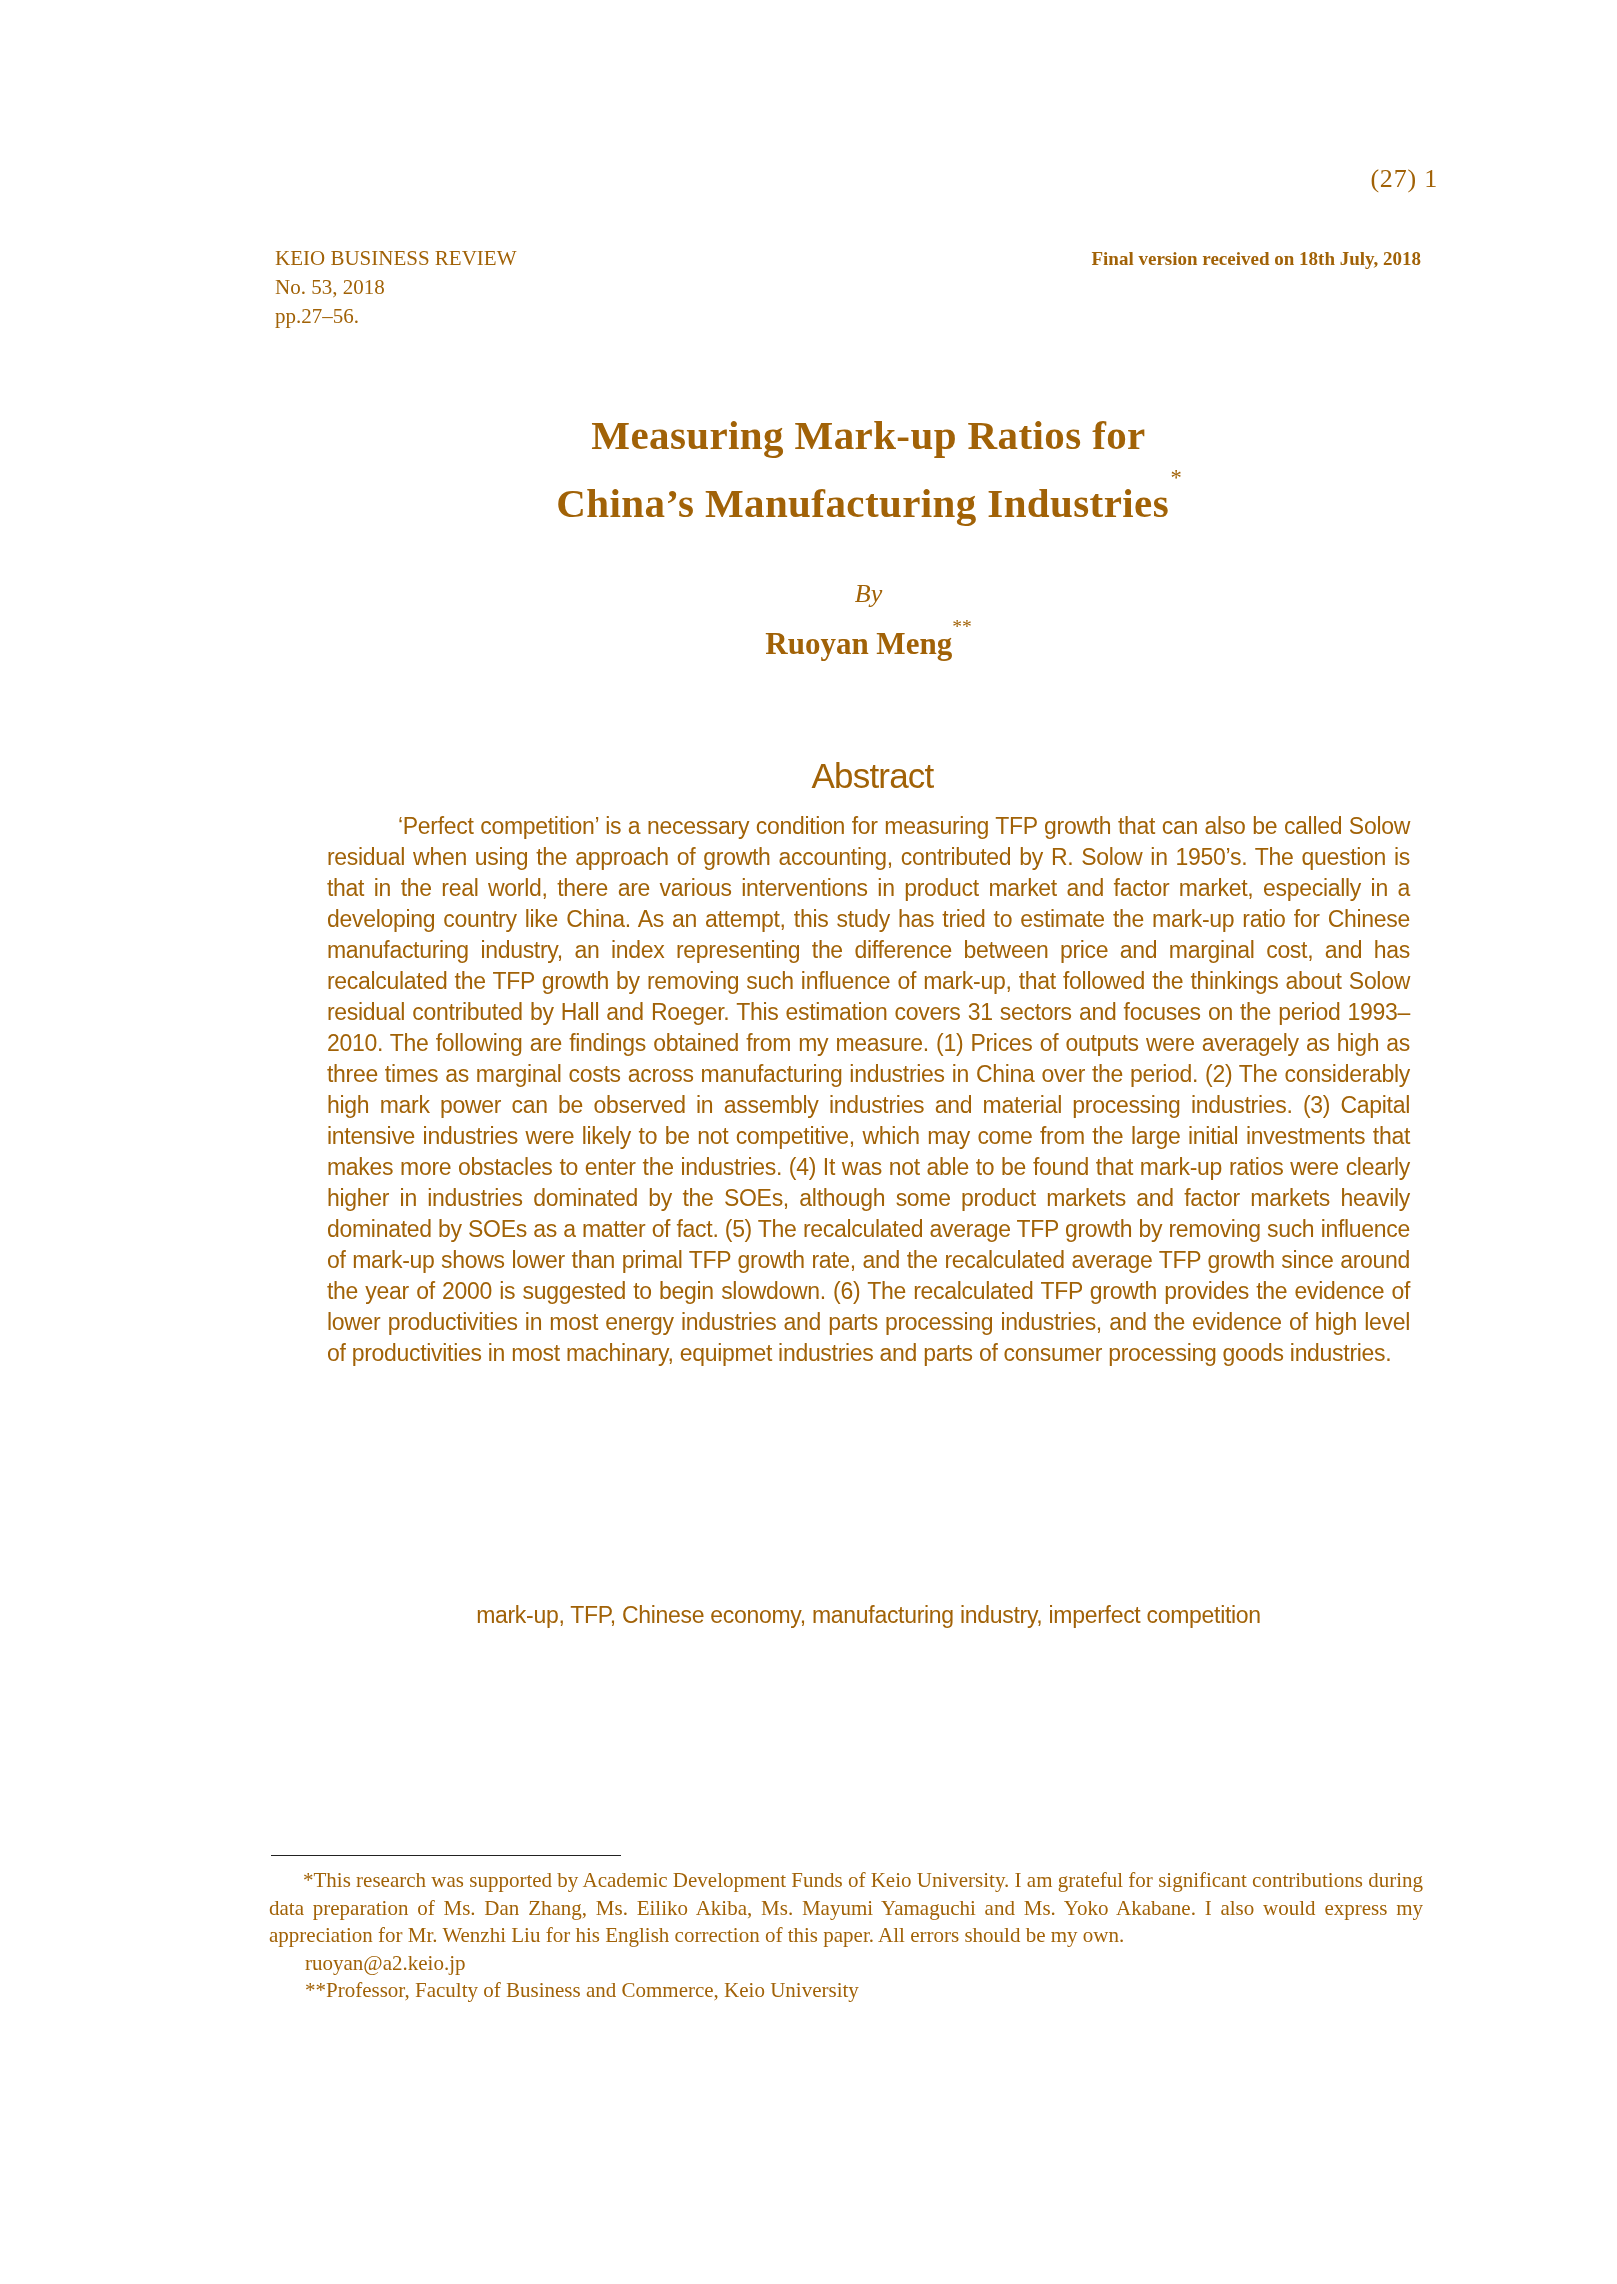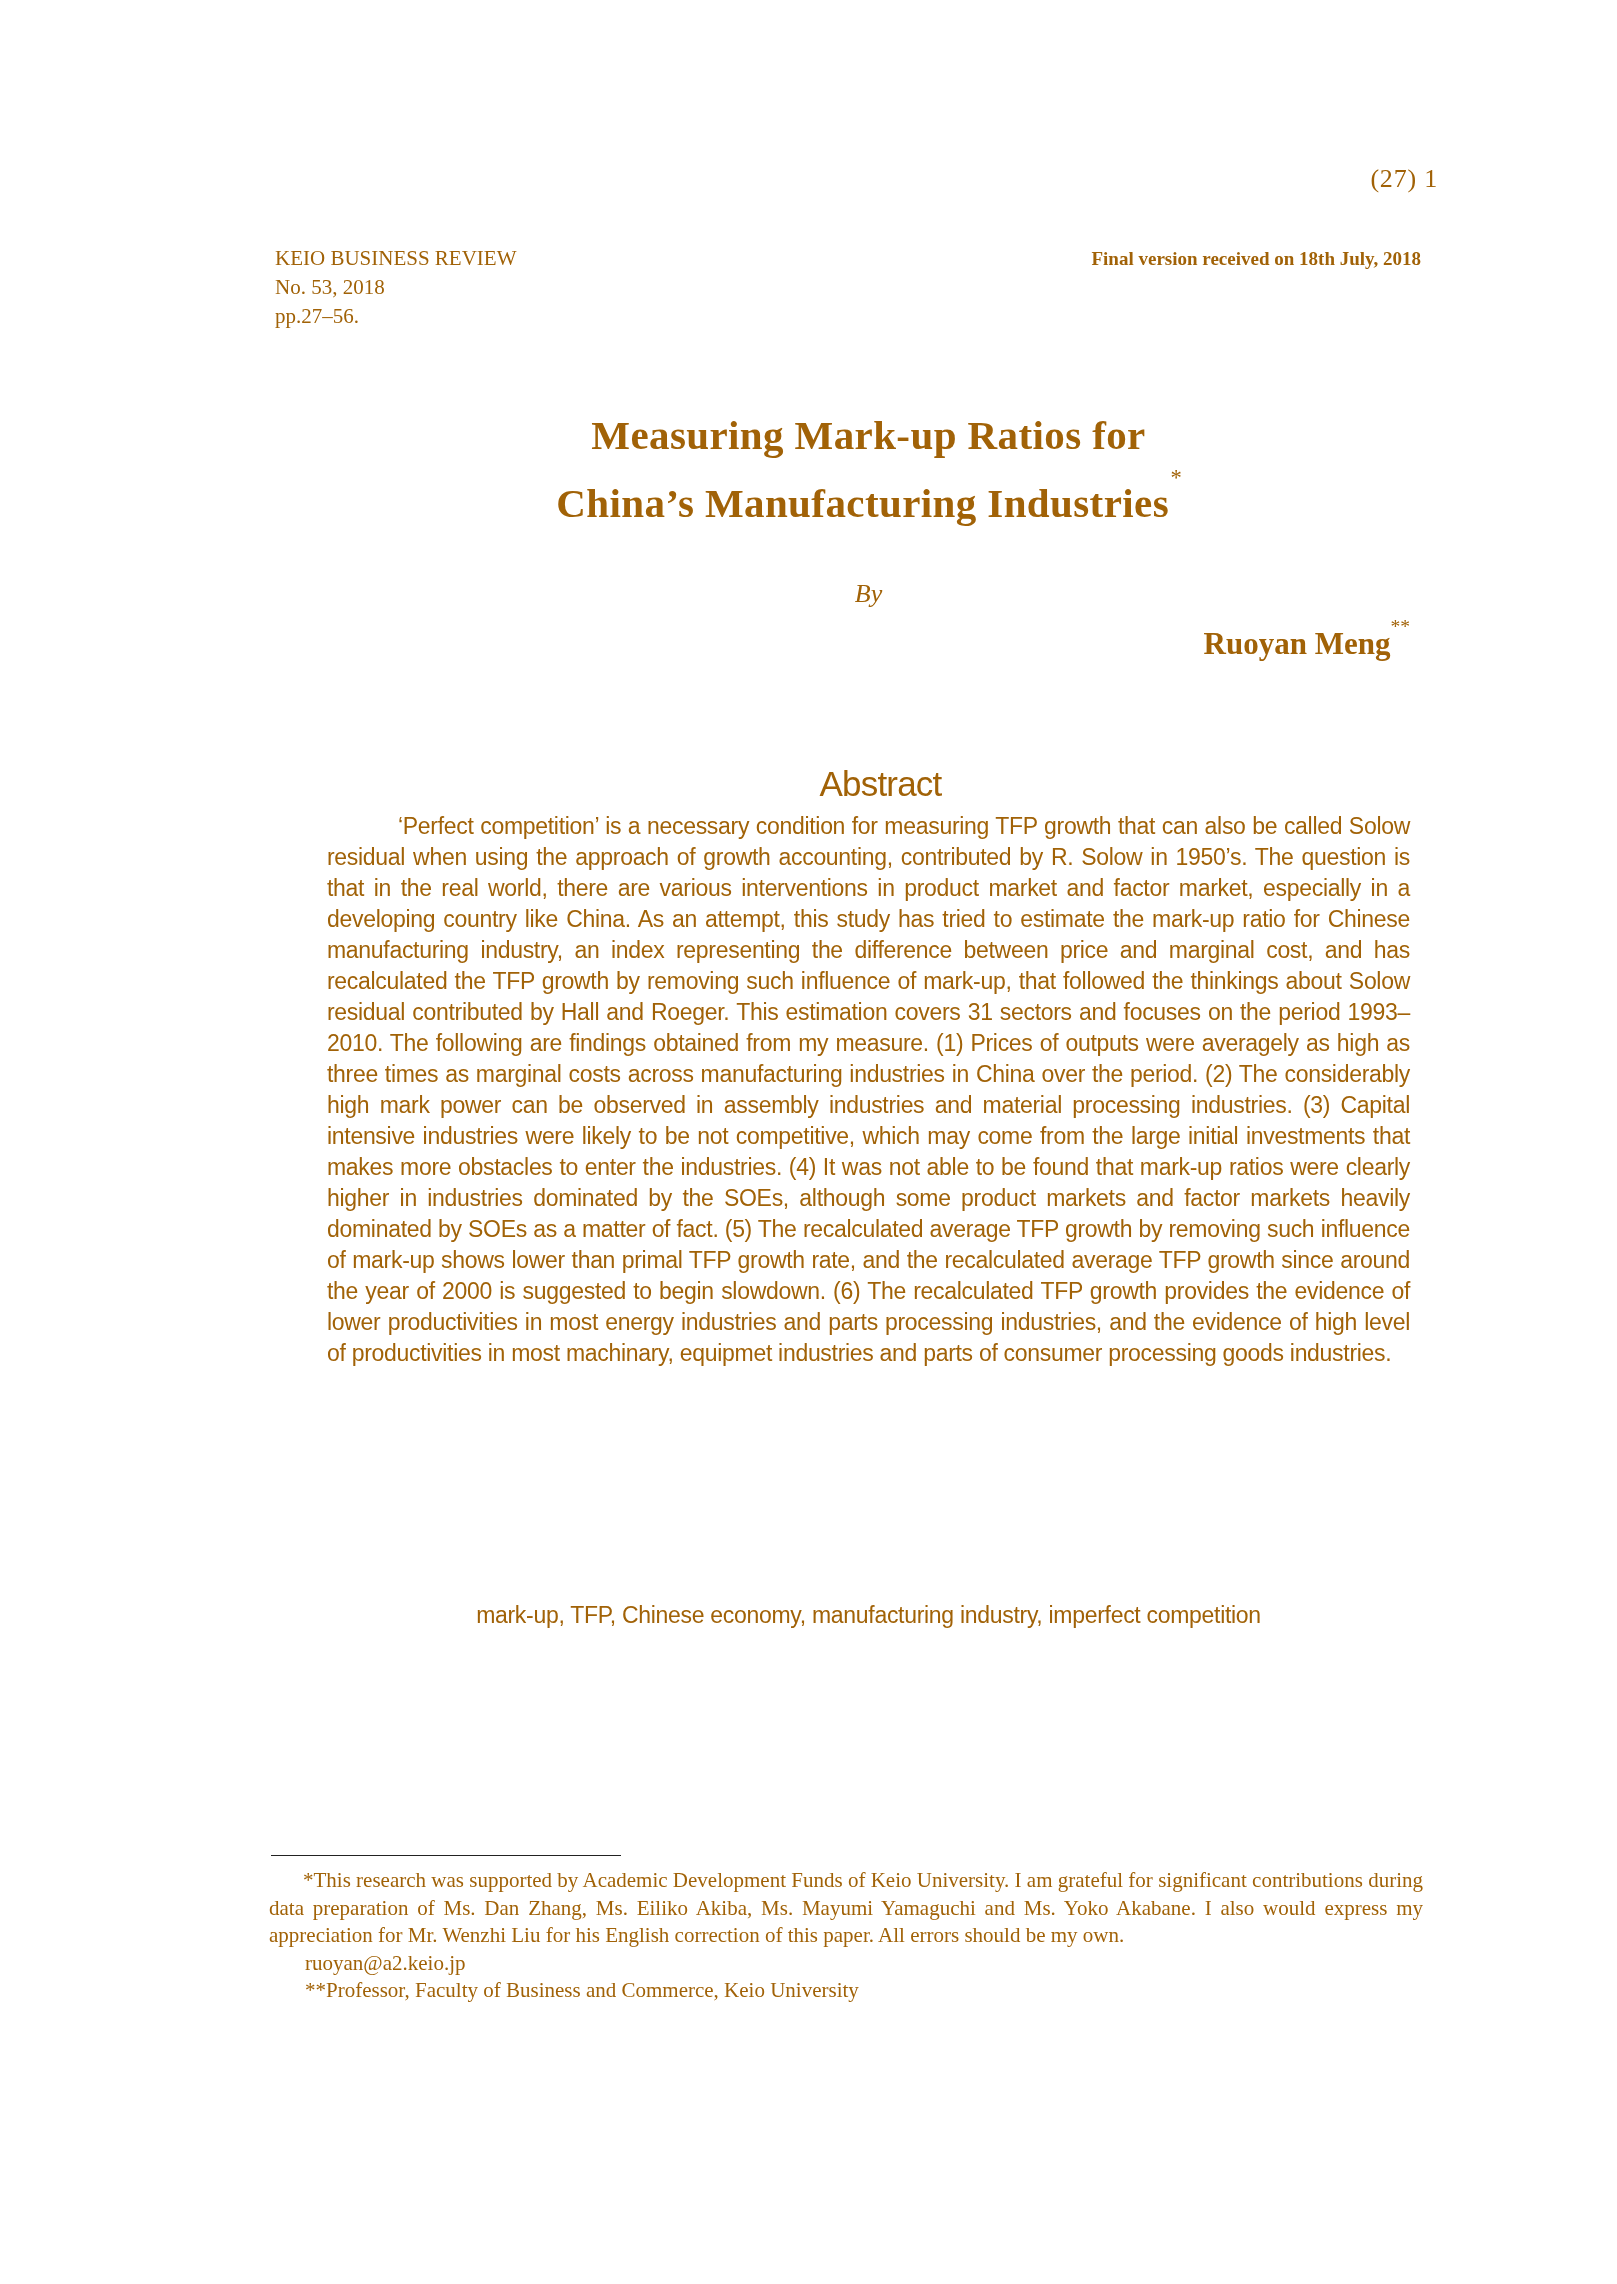--- a/index.html
+++ b/index.html
@@ -68,34 +68,34 @@
   .by {
     top: 579px;
     text-align: center;
     font-family: "Liberation Serif", serif;
     font-style: italic;
     font-size: 26px;
   }
 
   .author {
     top: 626px;
-    text-align: right;
+    text-align: center;
     font-family: "Liberation Serif", serif;
     font-weight: bold;
     font-size: 31px;
   }
   .author sup {
     font-size: 19.6px;
     position: relative;
     top: -10.5px;
     font-weight: normal;
   }
 
   .sechead {
-    margin: 12px;
+    margin: 4px;
     text-align: center;
     font-family: "Liberation Sans", sans-serif;
     font-weight: 300;
     font-size: 35px;
     letter-spacing: -0.8px;
   }
   .abstract-head { top: 752px; }
   .keyword-head  { top: 1547px; }
 
   .abstract {

